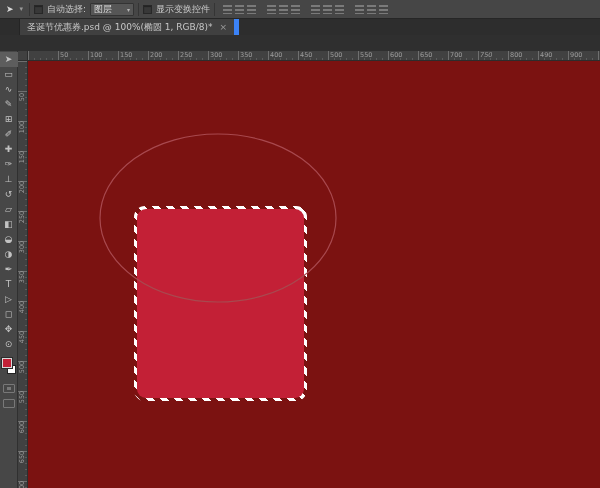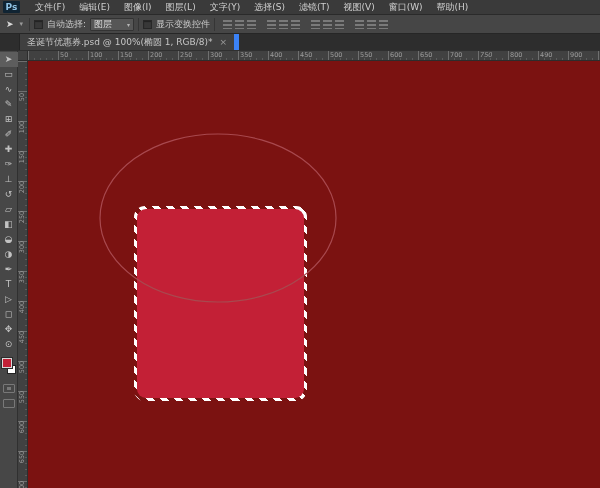--- a/index.html
+++ b/index.html
@@ -77,35 +77,20 @@
   .ellipse-layer { position:absolute; left:0; top:0; width:100%; height:100%; pointer-events:none; }
   .ants { position:absolute; border-radius:11px;
     background:repeating-linear-gradient(45deg,#ffffff 0 5px,#7b1211 5px 10px); }
   .ants-fill { position:absolute; left:3px; top:3px; right:3px; bottom:3px; border-radius:9px; }
 </style>
 </head>
 <body>
 
 <div class="app">
 
-  <div class="menubar">
-    <div class="ps-logo">Ps</div>
-    <div style="display:flex">
-        <span class="menu-item">文件(F)</span>
-        <span class="menu-item">编辑(E)</span>
-        <span class="menu-item">图像(I)</span>
-        <span class="menu-item">图层(L)</span>
-        <span class="menu-item">文字(Y)</span>
-        <span class="menu-item">选择(S)</span>
-        <span class="menu-item">滤镜(T)</span>
-        <span class="menu-item">视图(V)</span>
-        <span class="menu-item">窗口(W)</span>
-        <span class="menu-item">帮助(H)</span>
-      </div>
-  </div>
 
   <div class="optionsbar">
     <span class="opt-toolicon">➤</span>
     <span class="opt-caret">▾</span>
     <span class="vsep"></span>
     <span class="checkbox"></span>
     <span class="opt-label">自动选择:</span>
     <span class="dropdown">
       <span>图层</span>
       <span class="dd-caret">▾</span>

